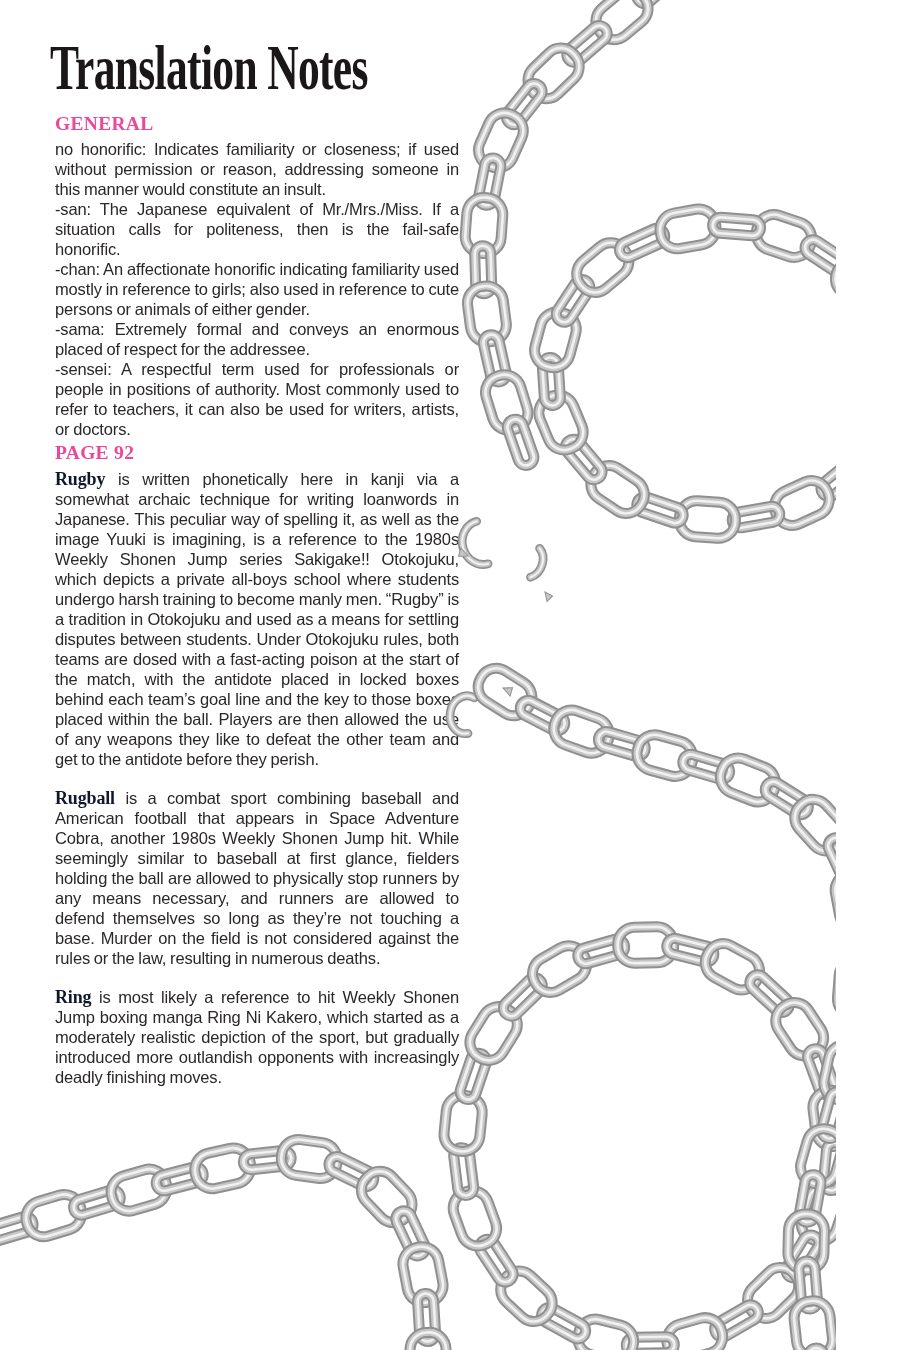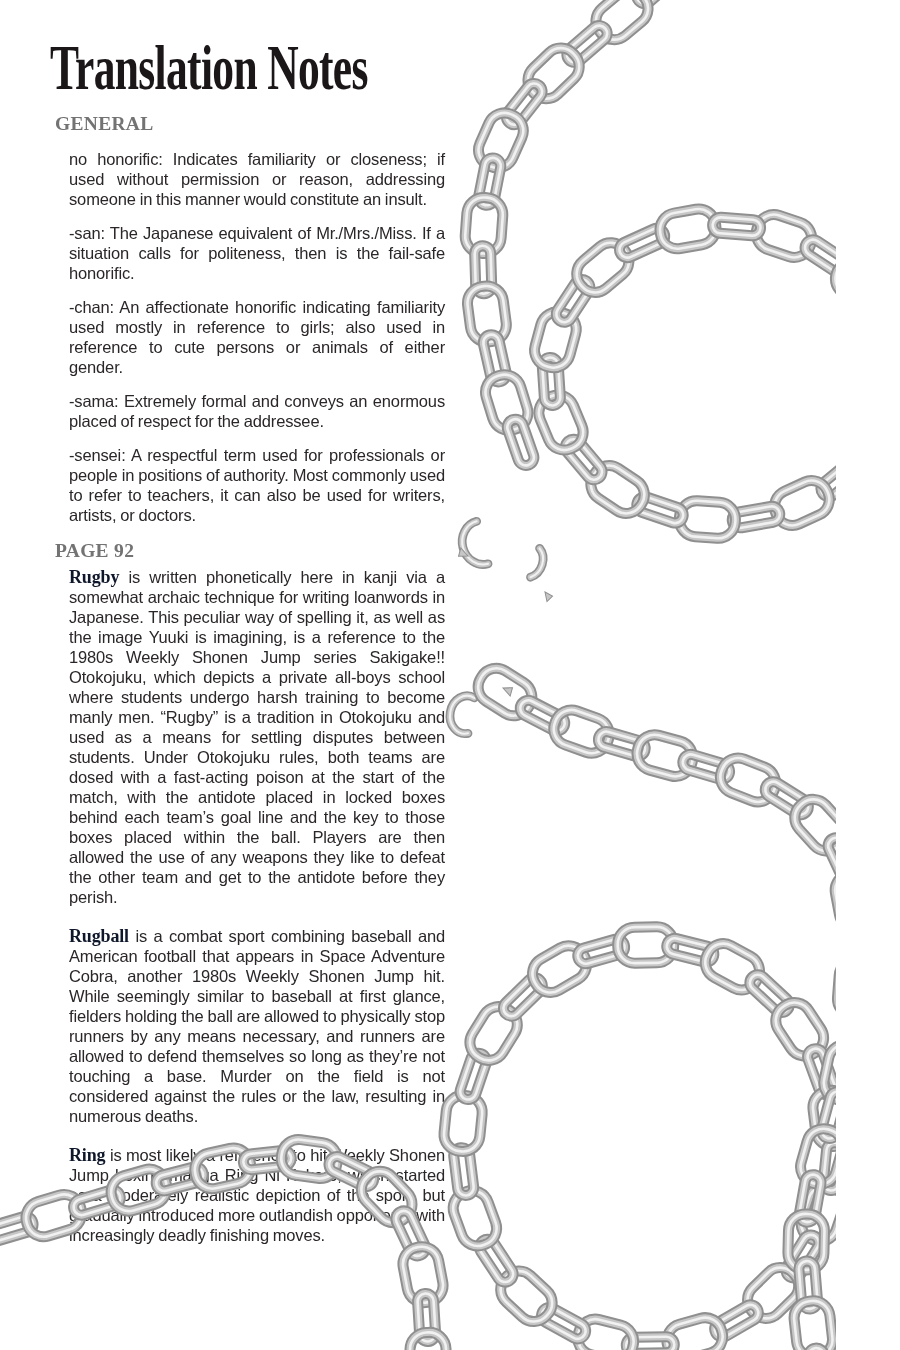--- a/index.html
+++ b/index.html
@@ -9,25 +9,25 @@
   }
   .title{
     position:absolute;left:50px;top:36px;margin:0;
     font-family:"Liberation Serif",serif;font-weight:700;font-size:64px;line-height:1;
     color:#1b1718;letter-spacing:-1px;white-space:nowrap;
     transform:scaleX(0.68);transform-origin:0 0;
   }
   .col{position:absolute;left:55px;top:112px;width:404px;}
   .heading{
     font-family:"Liberation Serif",serif;font-weight:700;font-size:19.5px;
-    letter-spacing:.3px;color:#737373;margin:0 0 4px 0;line-height:1.2;
+    letter-spacing:.3px;color:#ec4899;margin:0 0 4px 0;line-height:1.2;
   }
   .heading.page92{margin-top:2px;}
   .entry,.note{
-    margin:14px;font-size:16.5px;line-height:20px;text-align:justify;
+    margin:0;font-size:16.5px;line-height:20px;text-align:justify;
     word-spacing:-0.6px;letter-spacing:-0.15px;color:#2b2728;
   }
   .note{margin-top:19px;}
   .note.first{margin-top:3px;}
   .term{font-family:"Liberation Serif",serif;font-weight:700;font-size:18px;color:#0f172a;}
   #chains{position:absolute;left:0;top:0;pointer-events:none;}
 </style>
 </head>
 <body>
 

